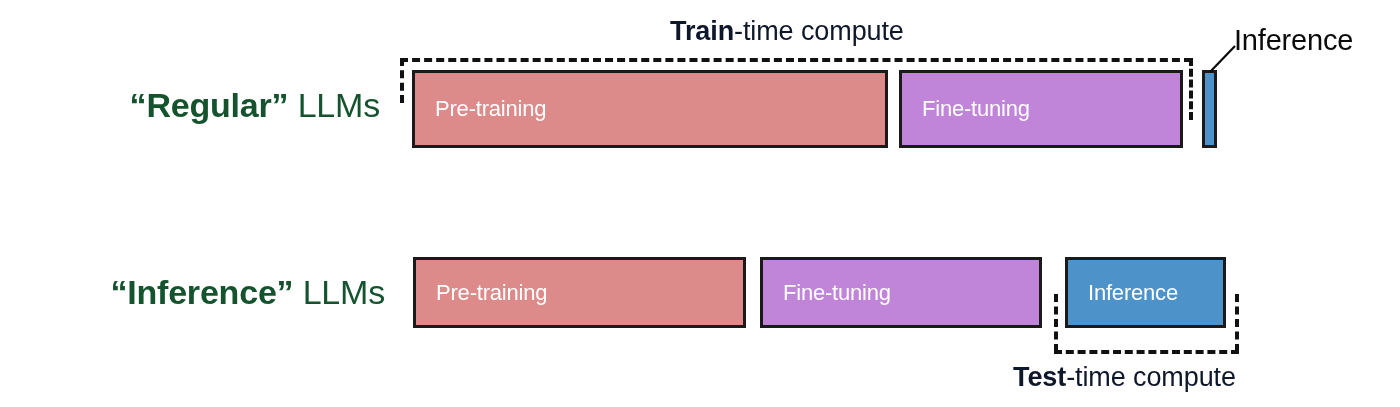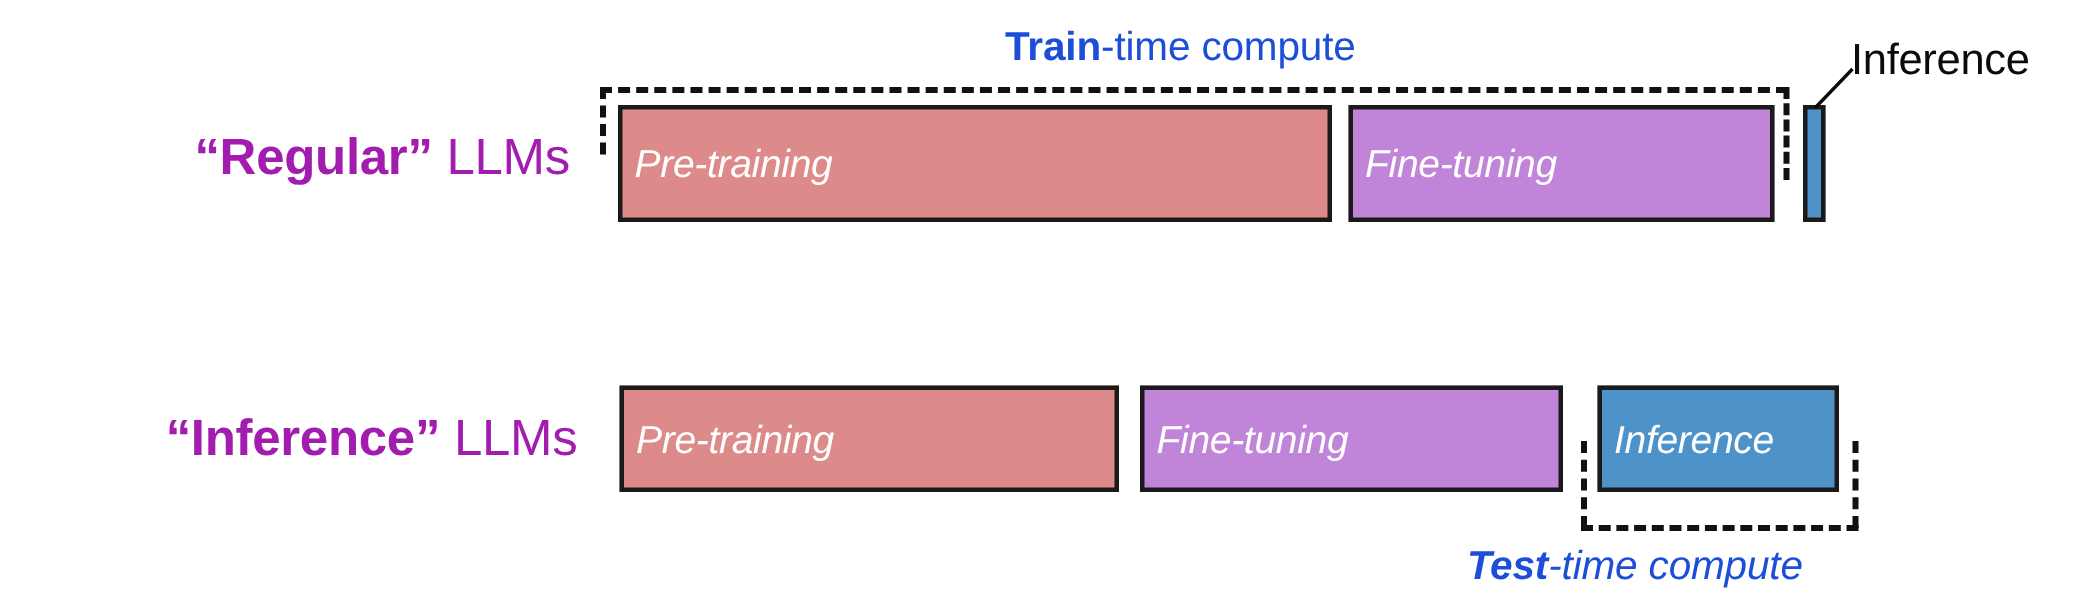--- a/index.html
+++ b/index.html
@@ -18,21 +18,21 @@
     height: 407px;
     background: #ffffff;
     overflow: hidden;
   }
 
   
   .row-label {
     position: absolute;
     text-align: right;
     white-space: nowrap;
-    color: #a21caf;
+    color: #14532d;
     font-size: 34px;
     line-height: 1;
     letter-spacing: -0.2px;
   }
   .row-label .quoted {
     font-weight: 700;
   }
   .row-label .plain {
     font-weight: 400;
   }
@@ -41,45 +41,44 @@
   .bar {
     position: absolute;
     box-sizing: border-box;
     border: 3px solid #1a1a1a;
     display: flex;
     align-items: center;
     justify-content: flex-start;
   }
   .bar .bar-text {
     color: #ffffff;
-    font-size: 26px;
+    font-size: 22px;
     font-weight: 400;
     letter-spacing: -0.2px;
     white-space: nowrap;
-    padding-left: 8px;
+    padding-left: 20px;
     line-height: 1;
-    font-style: italic;
   }
 
   
   .dash-edge {
     position: absolute;
   }
   .dash-h {
     border-top: 4px dashed #111111;
   }
   .dash-v {
     border-left: 4px dashed #111111;
   }
 
   
   .caption {
     position: absolute;
     white-space: nowrap;
-    color: #1d4ed8;
+    color: #0f172a;
     font-size: 27px;
     line-height: 1;
     letter-spacing: -0.1px;
   }
   .caption .strong { font-weight: 700; }
   .caption .light  { font-weight: 400; }
 
   
   .annot-text {
     position: absolute;
@@ -142,17 +141,17 @@
   </div>
 
   <div class="bar" style="left:1065px; top:257px; width:161px; height:71px; background:#4E92CA;">
     <span class="bar-text">Inference</span>
   </div>
 
   <div class="dash-edge dash-h" style="left:1054px; top:350px; width:185px;"></div>
   <div class="dash-edge dash-v" style="left:1054px; top:294px; height:58px;"></div>
   <div class="dash-edge dash-v" style="left:1235px; top:294px; height:58px;"></div>
 
-  <div class="caption" style="left:978px; top:364px;font-style:italic;">
+  <div class="caption" style="left:1013px; top:364px;">
     <span class="strong">Test</span><span class="light">-time compute</span>
   </div>
 
 </div>
 
 </body></html>

